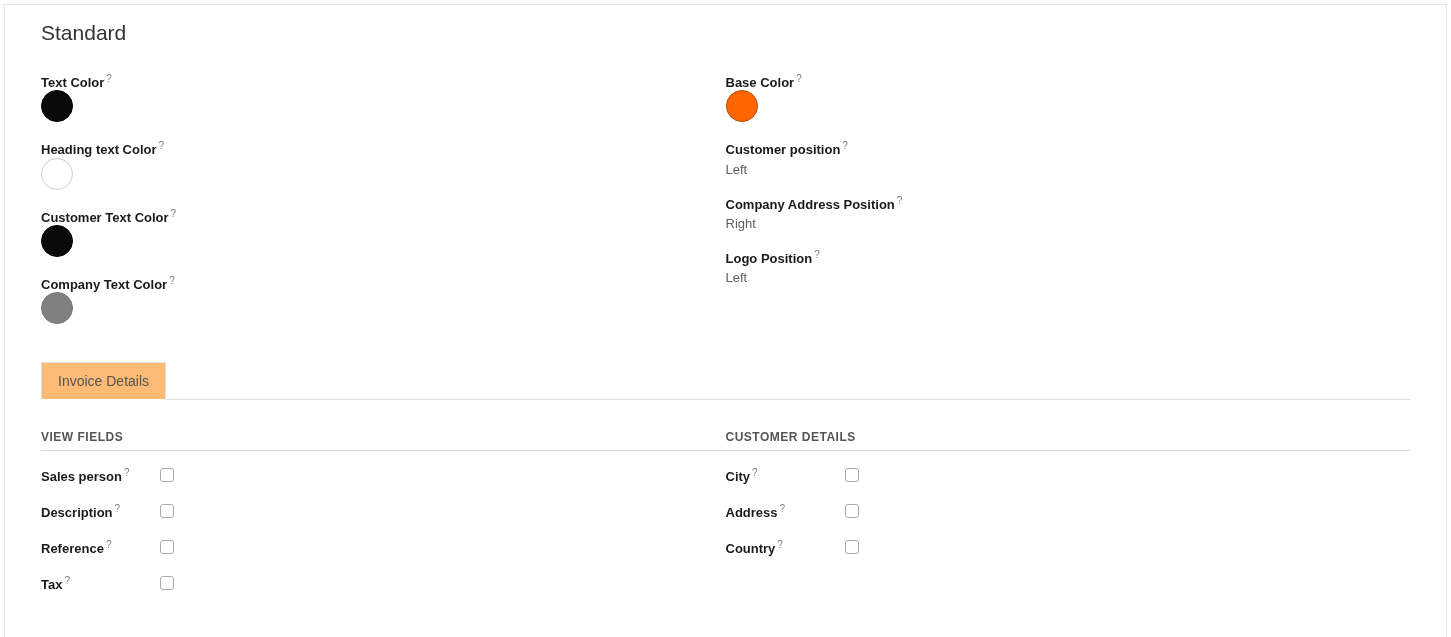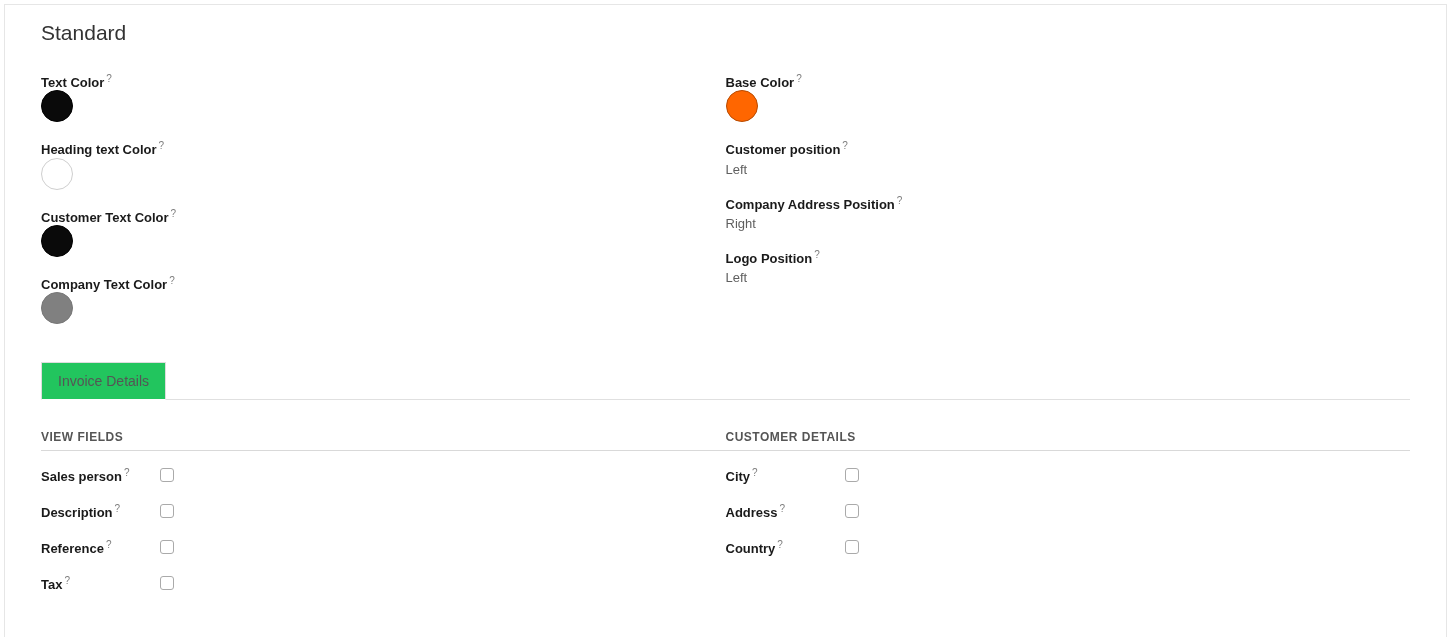--- a/index.html
+++ b/index.html
@@ -71,21 +71,21 @@
   .tabs {
     margin: 0 36px;
     border-bottom: 1px solid #e0e0e0;
   }
   .tab {
     display: inline-block;
     padding: 10px 16px;
     border: 1px solid #ddd;
     border-bottom: 1px solid #fff;
     margin-bottom: -1px;
-    background: #22c55e;
+    background: #fdba74;
     font-size: 14px;
     color: #555;
   }
 
   .details {
     display: flex;
     padding: 30px 36px 0 36px;
   }
   .panel { flex: 1; }
   .section-title {

